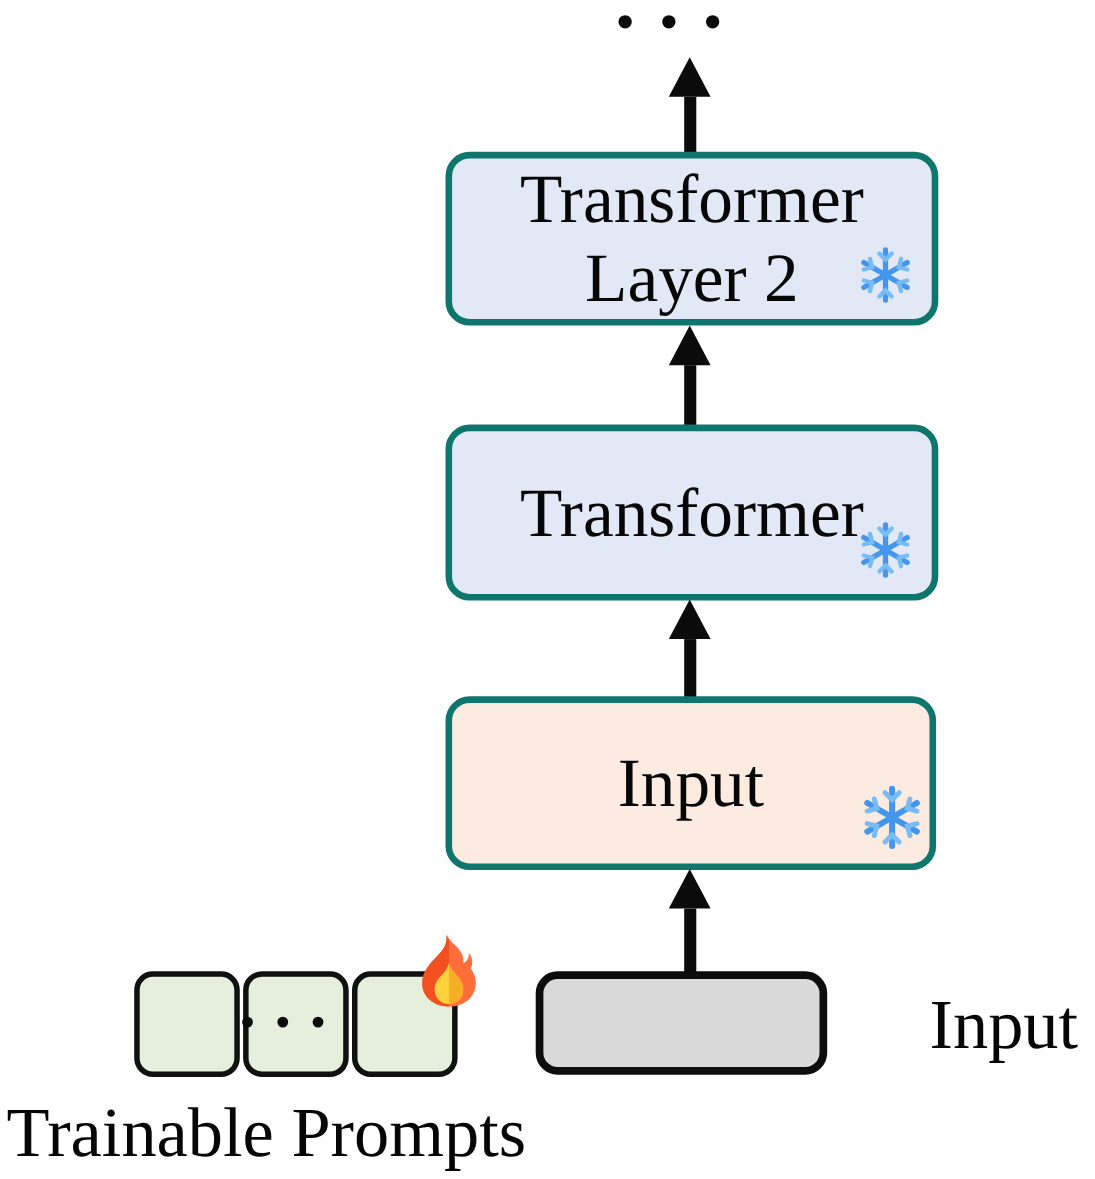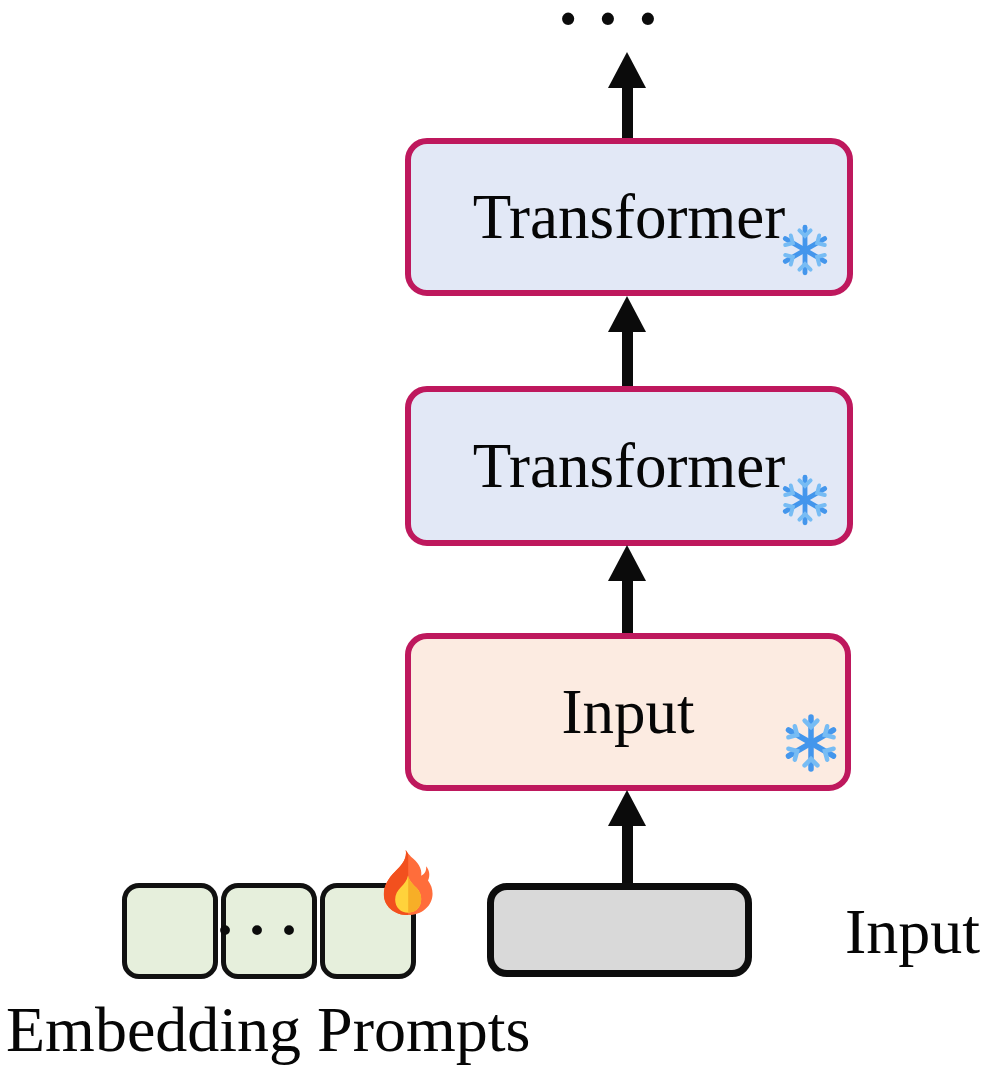--- a/index.html
+++ b/index.html
@@ -3,21 +3,21 @@
 <meta charset="utf-8">
 <style>
   html,body{margin:0;padding:0;background:#ffffff;}
   #canvas{
     position:relative;width:995px;height:1072px;background:#ffffff;overflow:hidden;
     font-family:"Liberation Serif","DejaVu Serif",serif;color:#060606;
   }
   
   .node{
     position:absolute;box-sizing:border-box;
-    border:6px solid #be185d;border-radius:22px;
+    border:6px solid #0f766e;border-radius:22px;
     display:flex;flex-direction:column;justify-content:center;align-items:center;
     font-size:63px;line-height:72px;text-align:center;
   }
   .node .ln{display:block;}
   .tl2{left:405px;top:138px;width:448px;height:158px;}
   .tl1{left:405px;top:386px;width:448px;height:160px;}
   .emb{left:405px;top:633px;width:446px;height:158px;}
   .input-node{
     position:absolute;box-sizing:border-box;left:487px;top:883px;width:265px;height:94px;
     border:7px solid #0d0d0d;border-radius:20px;
@@ -65,20 +65,21 @@
 
   <div class="dots dots-top">•••</div>
 
   <div class="arrow a1">
     <div class="head"></div>
     <div class="shaft"></div>
   </div>
 
   <div class="node tl2" style="background: rgb(226, 232, 246);">
     <span class="ln">Transformer</span>
+    <span class="ln">Layer 2</span>
     <svg class="snow" viewBox="0 0 64 64">
       <g stroke="#4496ec" stroke-width="5.5" stroke-linecap="round" fill="none">
         <line x1="32" y1="6" x2="32" y2="58"></line>
         <line x1="9.5" y1="19" x2="54.5" y2="45"></line>
         <line x1="9.5" y1="45" x2="54.5" y2="19"></line>
       </g>
       <g stroke="#77bcf4" stroke-width="4.5" stroke-linecap="round" fill="none">
         <path d="M25.6 9.6 L32 16 L38.4 9.6"></path>
         <path d="M25.6 54.4 L32 48 L38.4 54.4"></path>
         <path d="M48.2 15.3 L45.9 24 L54.6 26.3"></path>
@@ -151,15 +152,15 @@
   </div>
   <div class="prompt p3" style="background: rgb(230, 239, 220);"></div>
 
   <svg class="fire" viewBox="0 0 36 37">
     <path fill="#ff6d3b" d="M16.8 1 C 17.6 5.6, 14.8 8.8, 11.2 12.4 C 7.2 16.4, 5.2 20.2, 5.2 24.4 C 5.2 30.9, 11 35.5, 18 35.5 C 25.2 35.5, 31 30.8, 31 24.2 C 31 21.6, 30.2 19.4, 28.6 17.2 C 29.8 14.4, 29.4 11.8, 27.6 9.6 C 27.8 12.2, 26.8 13.8, 25 14.6 C 25.6 10.6, 23 7.4, 19.6 4.6 C 18.6 3.4, 17.4 2.2, 16.8 1 Z"></path>
     <path fill="#f2501e" class="half-left" d="M16.8 1 C 17.6 5.6, 14.8 8.8, 11.2 12.4 C 7.2 16.4, 5.2 20.2, 5.2 24.4 C 5.2 30.9, 11 35.5, 18 35.5 C 25.2 35.5, 31 30.8, 31 24.2 C 31 21.6, 30.2 19.4, 28.6 17.2 C 29.8 14.4, 29.4 11.8, 27.6 9.6 C 27.8 12.2, 26.8 13.8, 25 14.6 C 25.6 10.6, 23 7.4, 19.6 4.6 C 18.6 3.4, 17.4 2.2, 16.8 1 Z"></path>
     <path fill="#ffd23b" d="M18 14.5 C 18.6 17.5, 20.8 19.2, 22.6 21.2 C 24.2 23, 25 24.8, 25 27 C 25 31.4, 21.9 34.2, 18.1 34.2 C 14.2 34.2, 11.2 31.4, 11.2 27.2 C 11.2 24.6, 12.4 22.8, 14.2 20.8 C 15.9 18.9, 17.5 17.2, 18 14.5 Z"></path>
     <path fill="#f7ae27" class="half-right" d="M18 14.5 C 18.6 17.5, 20.8 19.2, 22.6 21.2 C 24.2 23, 25 24.8, 25 27 C 25 31.4, 21.9 34.2, 18.1 34.2 C 14.2 34.2, 11.2 31.4, 11.2 27.2 C 11.2 24.6, 12.4 22.8, 14.2 20.8 C 15.9 18.9, 17.5 17.2, 18 14.5 Z"></path>
   </svg>
 
-  <div class="side-label lbl-prompts">Embedding Prompts</div>
+  <div class="side-label lbl-prompts">Trainable Prompts</div>
 
 </div>
 
 </body></html>

